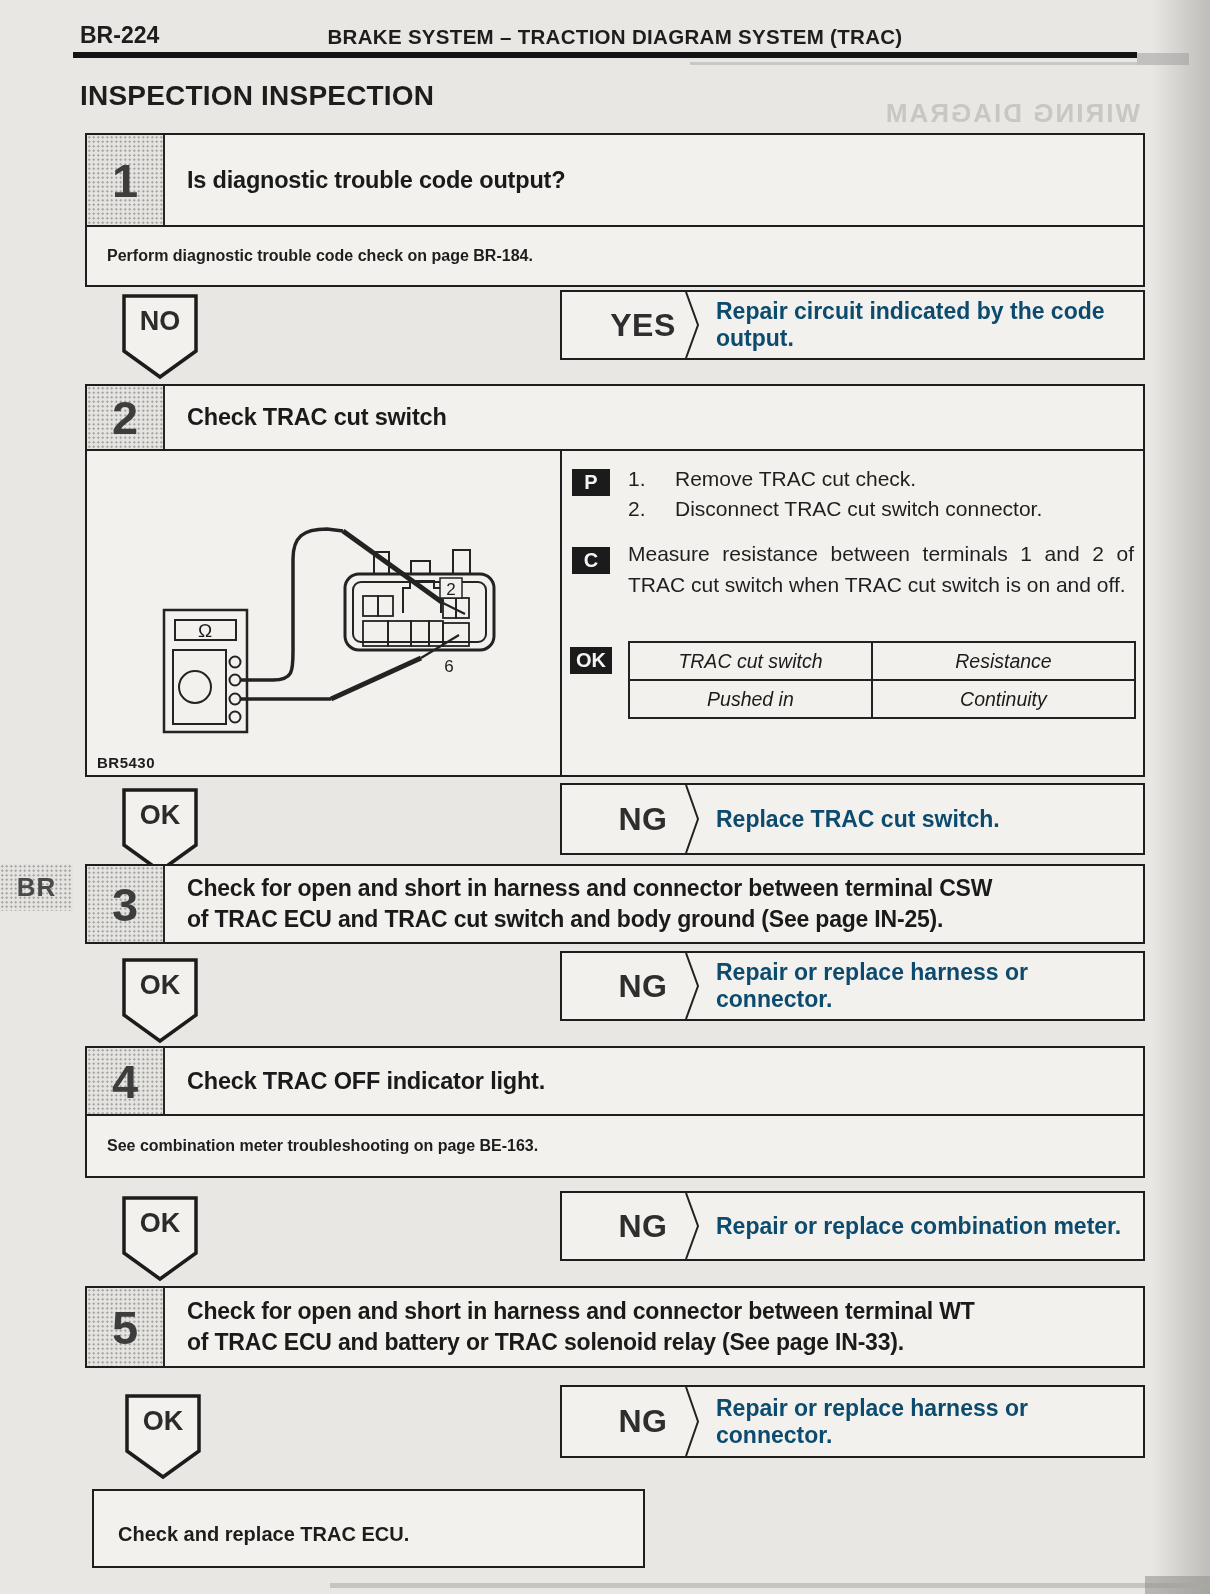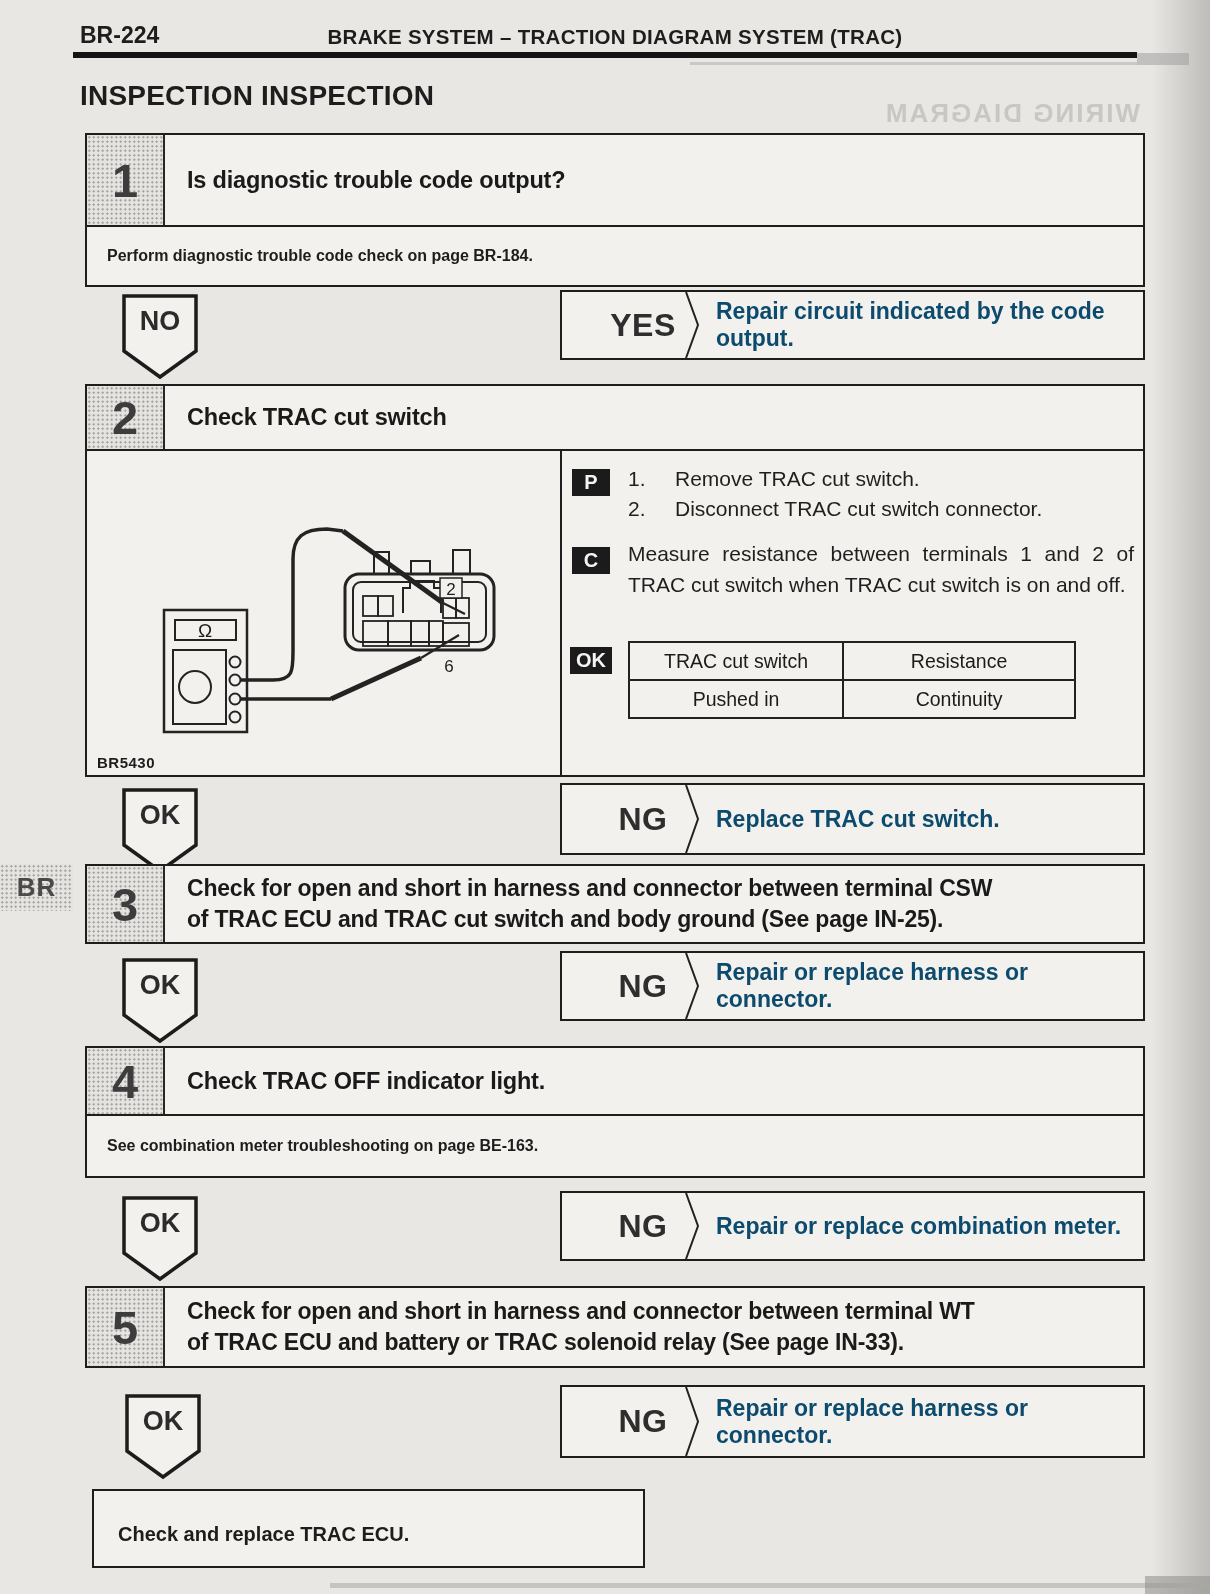--- a/index.html
+++ b/index.html
@@ -157,29 +157,29 @@
     </g>
     <rect x="349" y="123" width="22" height="20" fill="#f2f1ed" stroke="#232323" stroke-width="1.5"></rect>
     <text x="114" y="182" font-size="19" text-anchor="middle" fill="#1d1d1d">Ω</text>
     <text x="360" y="140" font-size="17" text-anchor="middle" fill="#1d1d1d">2</text>
     <text x="358" y="217" font-size="17" text-anchor="middle" fill="#1d1d1d">6</text>
   </svg>
   <div class="plain" style="left:10px;top:303px;font-size:15px;font-weight:600;letter-spacing:0.5px;">BR5430</div>
 
   <div class="badge" style="left:485px;top:18px;width:38px;height:27px;">P</div>
   <div class="listnum" style="left:541px;top:16px;">1.</div>
-  <div class="listtxt" style="left:588px;top:16px;">Remove TRAC cut switch.</div>
+  <div class="listtxt" style="left:588px;top:16px;">Remove TRAC cut check.</div>
   <div class="listnum" style="left:541px;top:46px;">2.</div>
   <div class="listtxt" style="left:588px;top:46px;">Disconnect TRAC cut switch connector.</div>
 
   <div class="badge" style="left:485px;top:96px;width:38px;height:27px;">C</div>
   <div class="ctext" style="left:541px;top:88px;width:506px;">Measure resistance between terminals 1 and 2 of TRAC cut switch when TRAC cut switch is on and off.</div>
 
   <div class="badge" style="left:483px;top:196px;width:42px;height:27px;">OK</div>
-  <table class="res" style="left:541px;top:190px;width:448px;">
+  <table class="res" style="left:541px;top:190px;width:508px;font-style:italic;">
     <tbody>
         <tr style="height:38px;">
       <td style="width:48%;">TRAC cut switch</td>
       <td>Resistance</td>
     </tr>
     <tr style="height:38px;">
       <td>Pushed in</td>
       <td>Continuity</td>
     </tr>
   </tbody>

